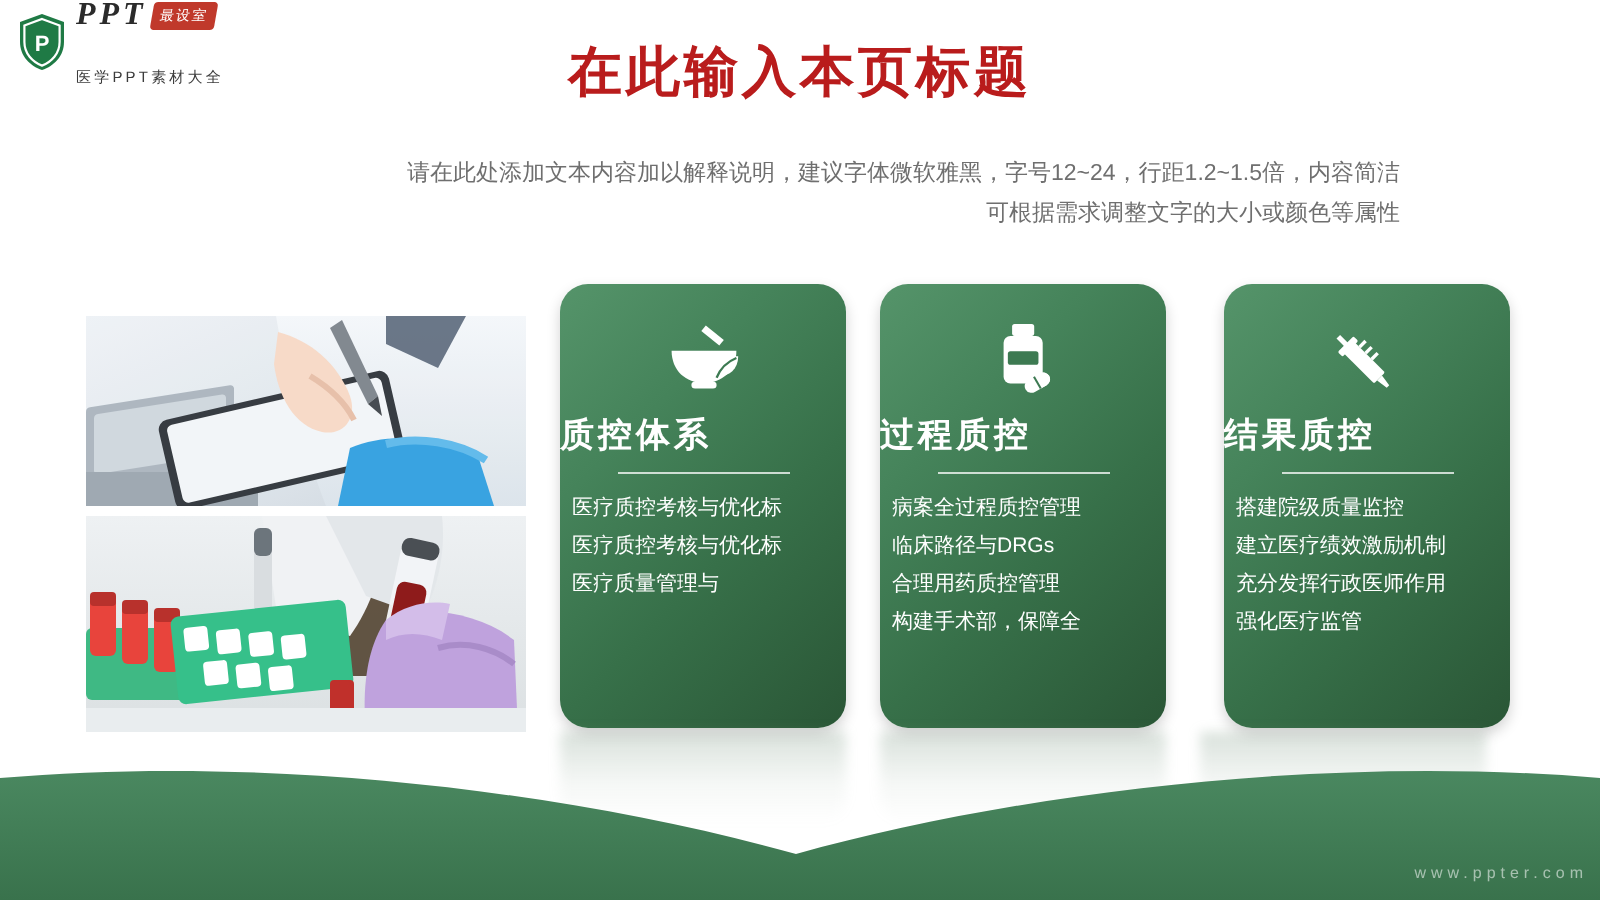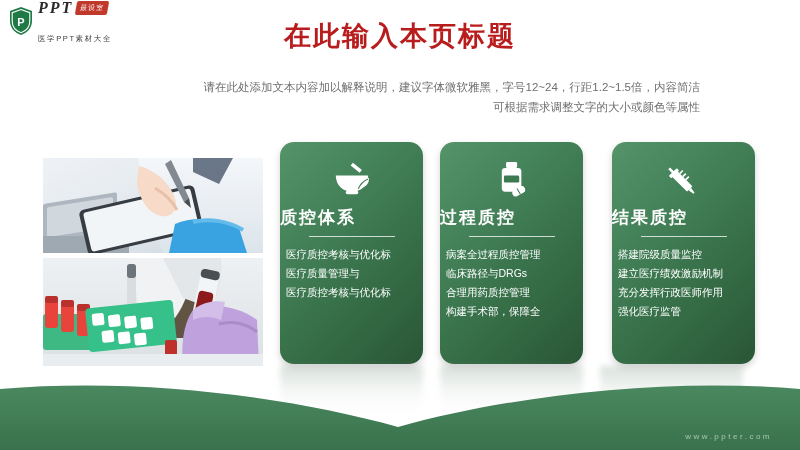--- a/index.html
+++ b/index.html
@@ -69,21 +69,21 @@
     background:linear-gradient(180deg,rgba(120,150,128,.28) 0%,rgba(160,180,165,.10) 55%,rgba(255,255,255,0) 100%);
     filter:blur(3px);
   }
   .reflect-1 { left:280px; } .reflect-2 { left:440px; } .reflect-3 { left:600px; }
 
   
   .wave { position:absolute; left:0; bottom:0; width:800px; height:105px; }
   .wave svg { display:block; width:800px; height:105px; }
 
   .footer {
-    position:absolute; right:28px; bottom:9px;
+    position:absolute; right:6px; bottom:9px;
     font-size:8px; color:rgba(255,255,255,.55); letter-spacing:2.5px;
   }
 </style>
 </head>
 <body>
 
 <div class="slide">
 
   <div class="logo">
     <div class="logo-shield">
@@ -200,22 +200,22 @@
         <path d="M4 16 H40 C40 27 32 34 22 34 C12 34 4 27 4 16 Z" fill="#ffffff"></path>
         <rect x="15" y="33" width="14" height="4" rx="2" fill="#ffffff"></rect>
         <path d="M27 30 C27 23 33 19 41 19 C41 27 35 31 27 30 Z" fill="#ffffff"></path>
         <path d="M29 31 C31 26 35 22 40 20" stroke="#3d7a52" stroke-width="1.3" fill="none"></path>
       </svg>
     </div>
     <div class="card-title">质控体系</div>
     <div class="card-rule"></div>
     <div class="card-lines">
       <div>医疗质控考核与优化标</div>
+      <div>医疗质控考核与优化标</div>
       <div>医疗质量管理与</div>
-      <div>医疗质控考核与优化标</div>
     </div>
   </div>
 
   <div class="card card-2">
     <div class="card-icon">
       <svg viewBox="0 0 40 42" width="34" height="36">
         <rect x="13" y="1" width="13" height="7" rx="1.5" fill="#ffffff"></rect>
         <rect x="8" y="8" width="23" height="28" rx="4" fill="#ffffff"></rect>
         <rect x="10.5" y="17" width="18" height="8" rx="1.5" fill="#3d7a52"></rect>
         <g transform="rotate(-30 27 36)">

